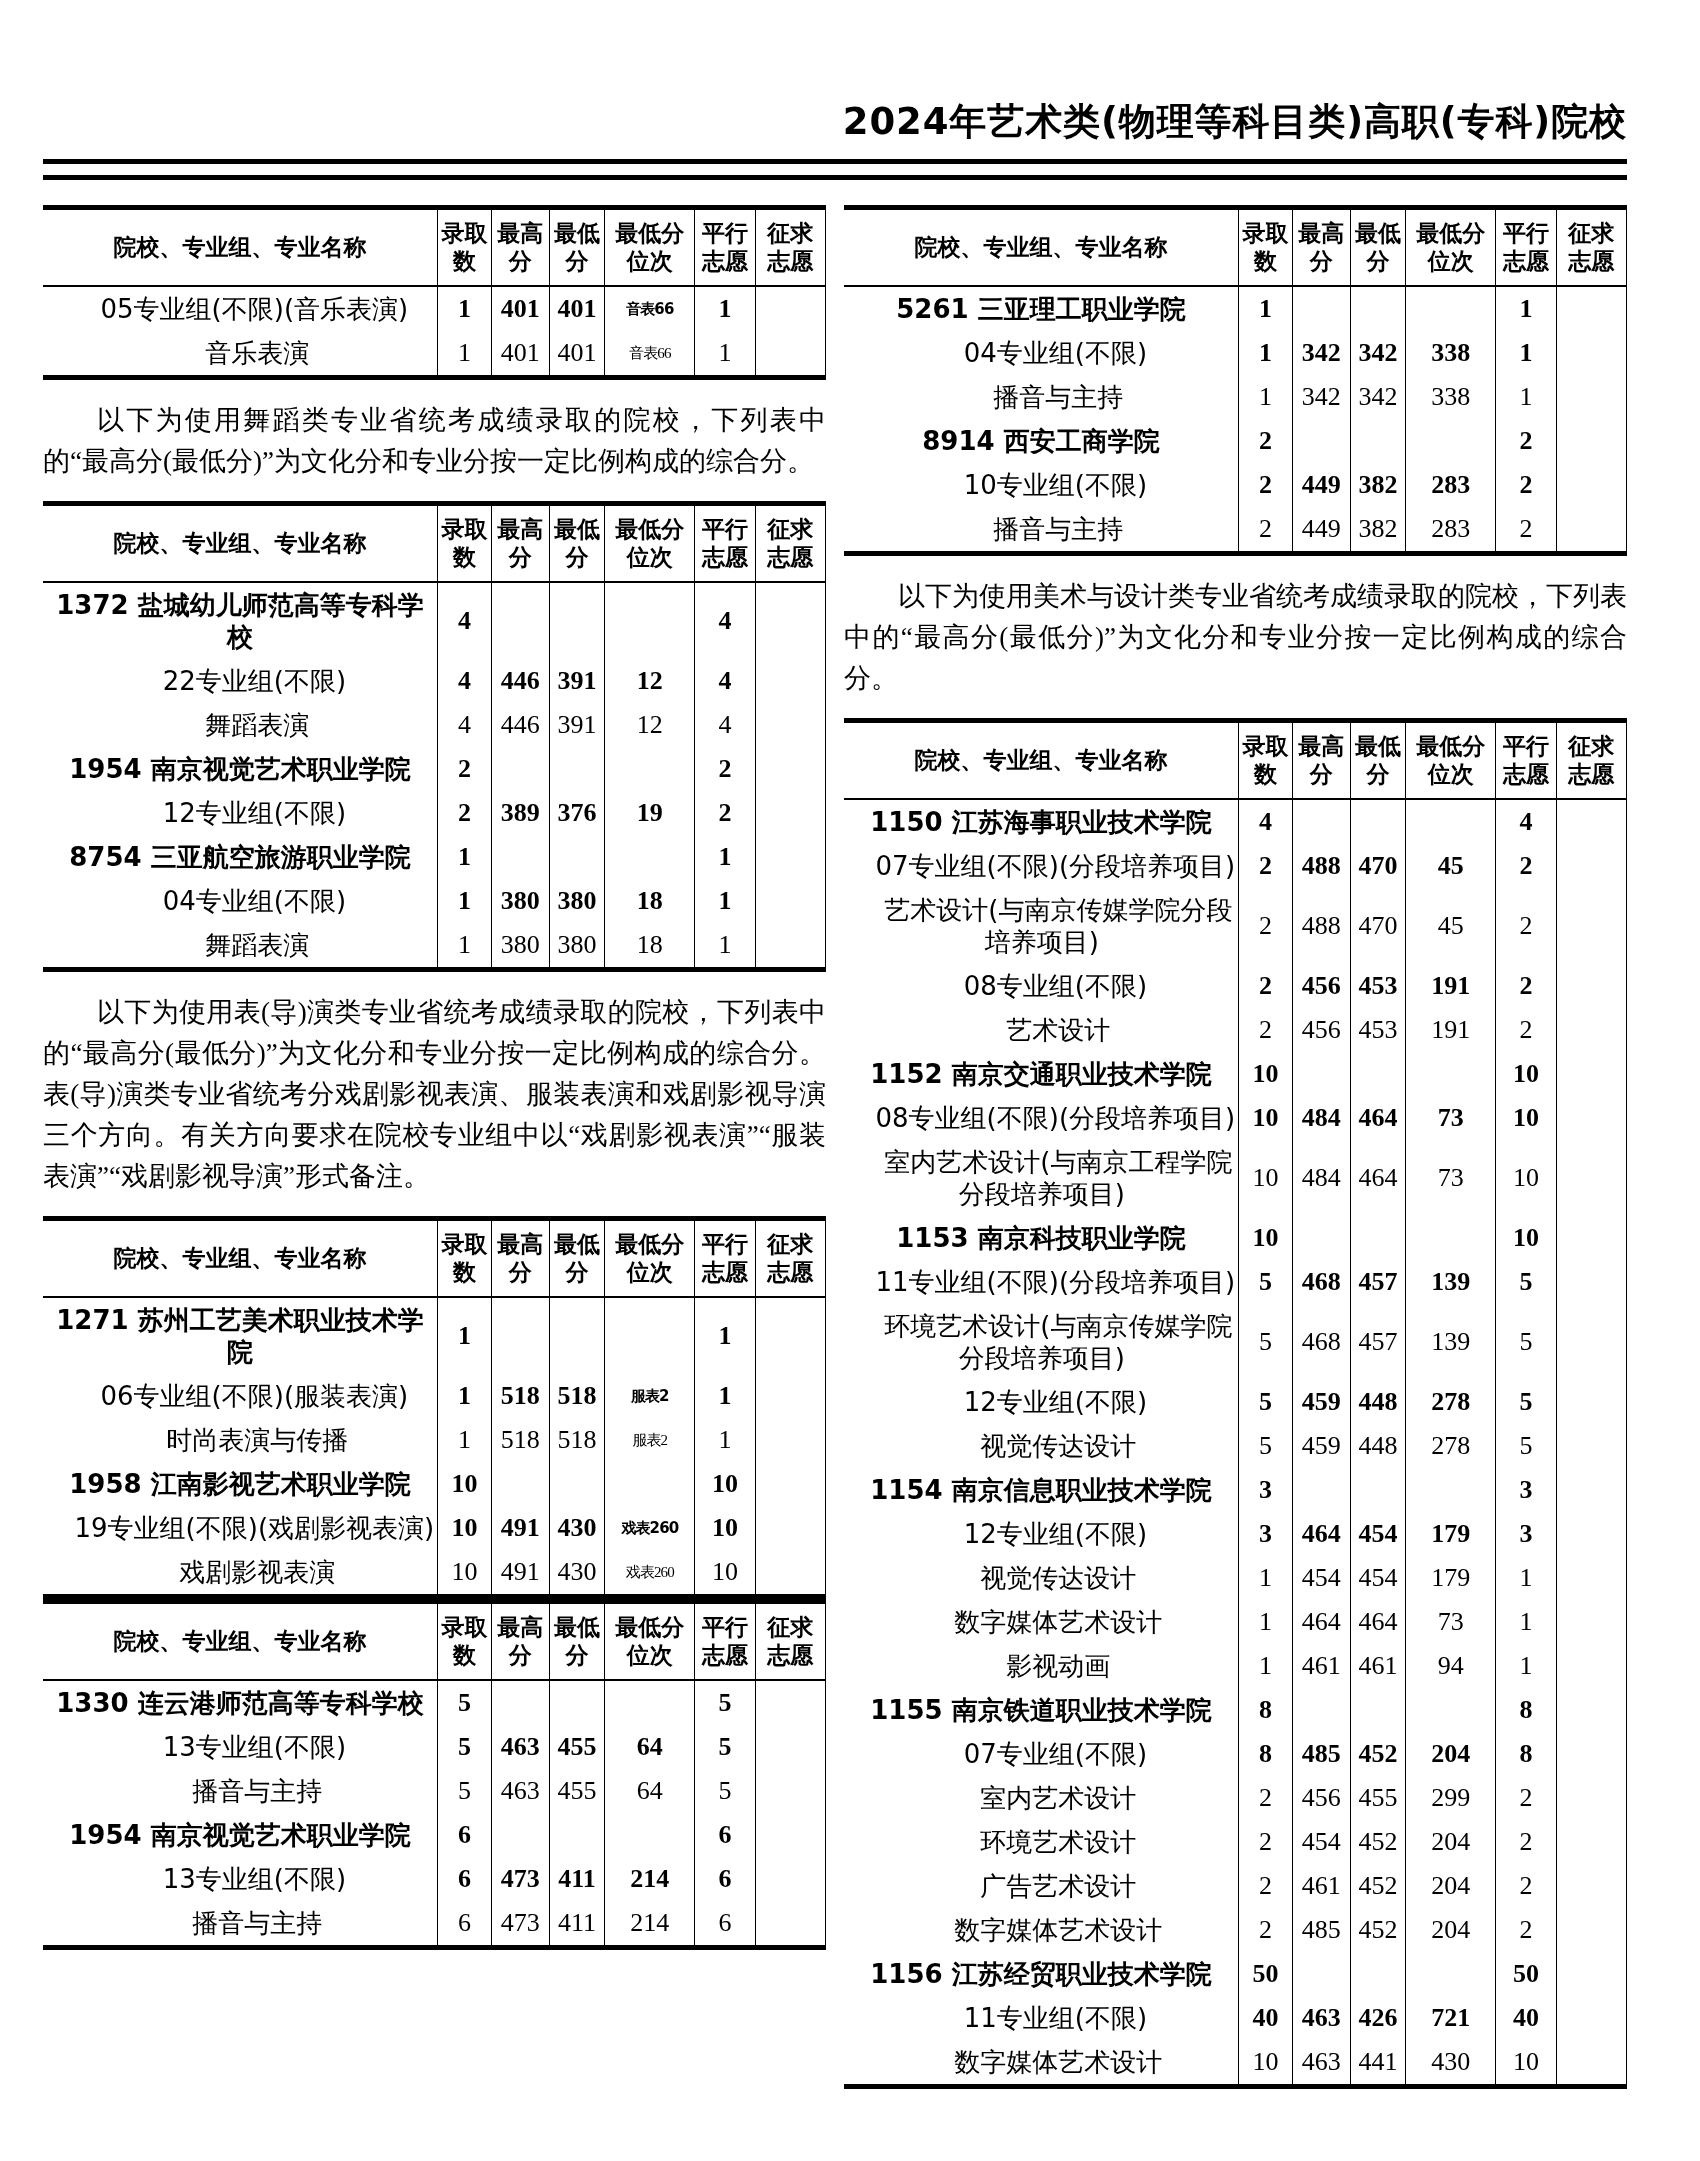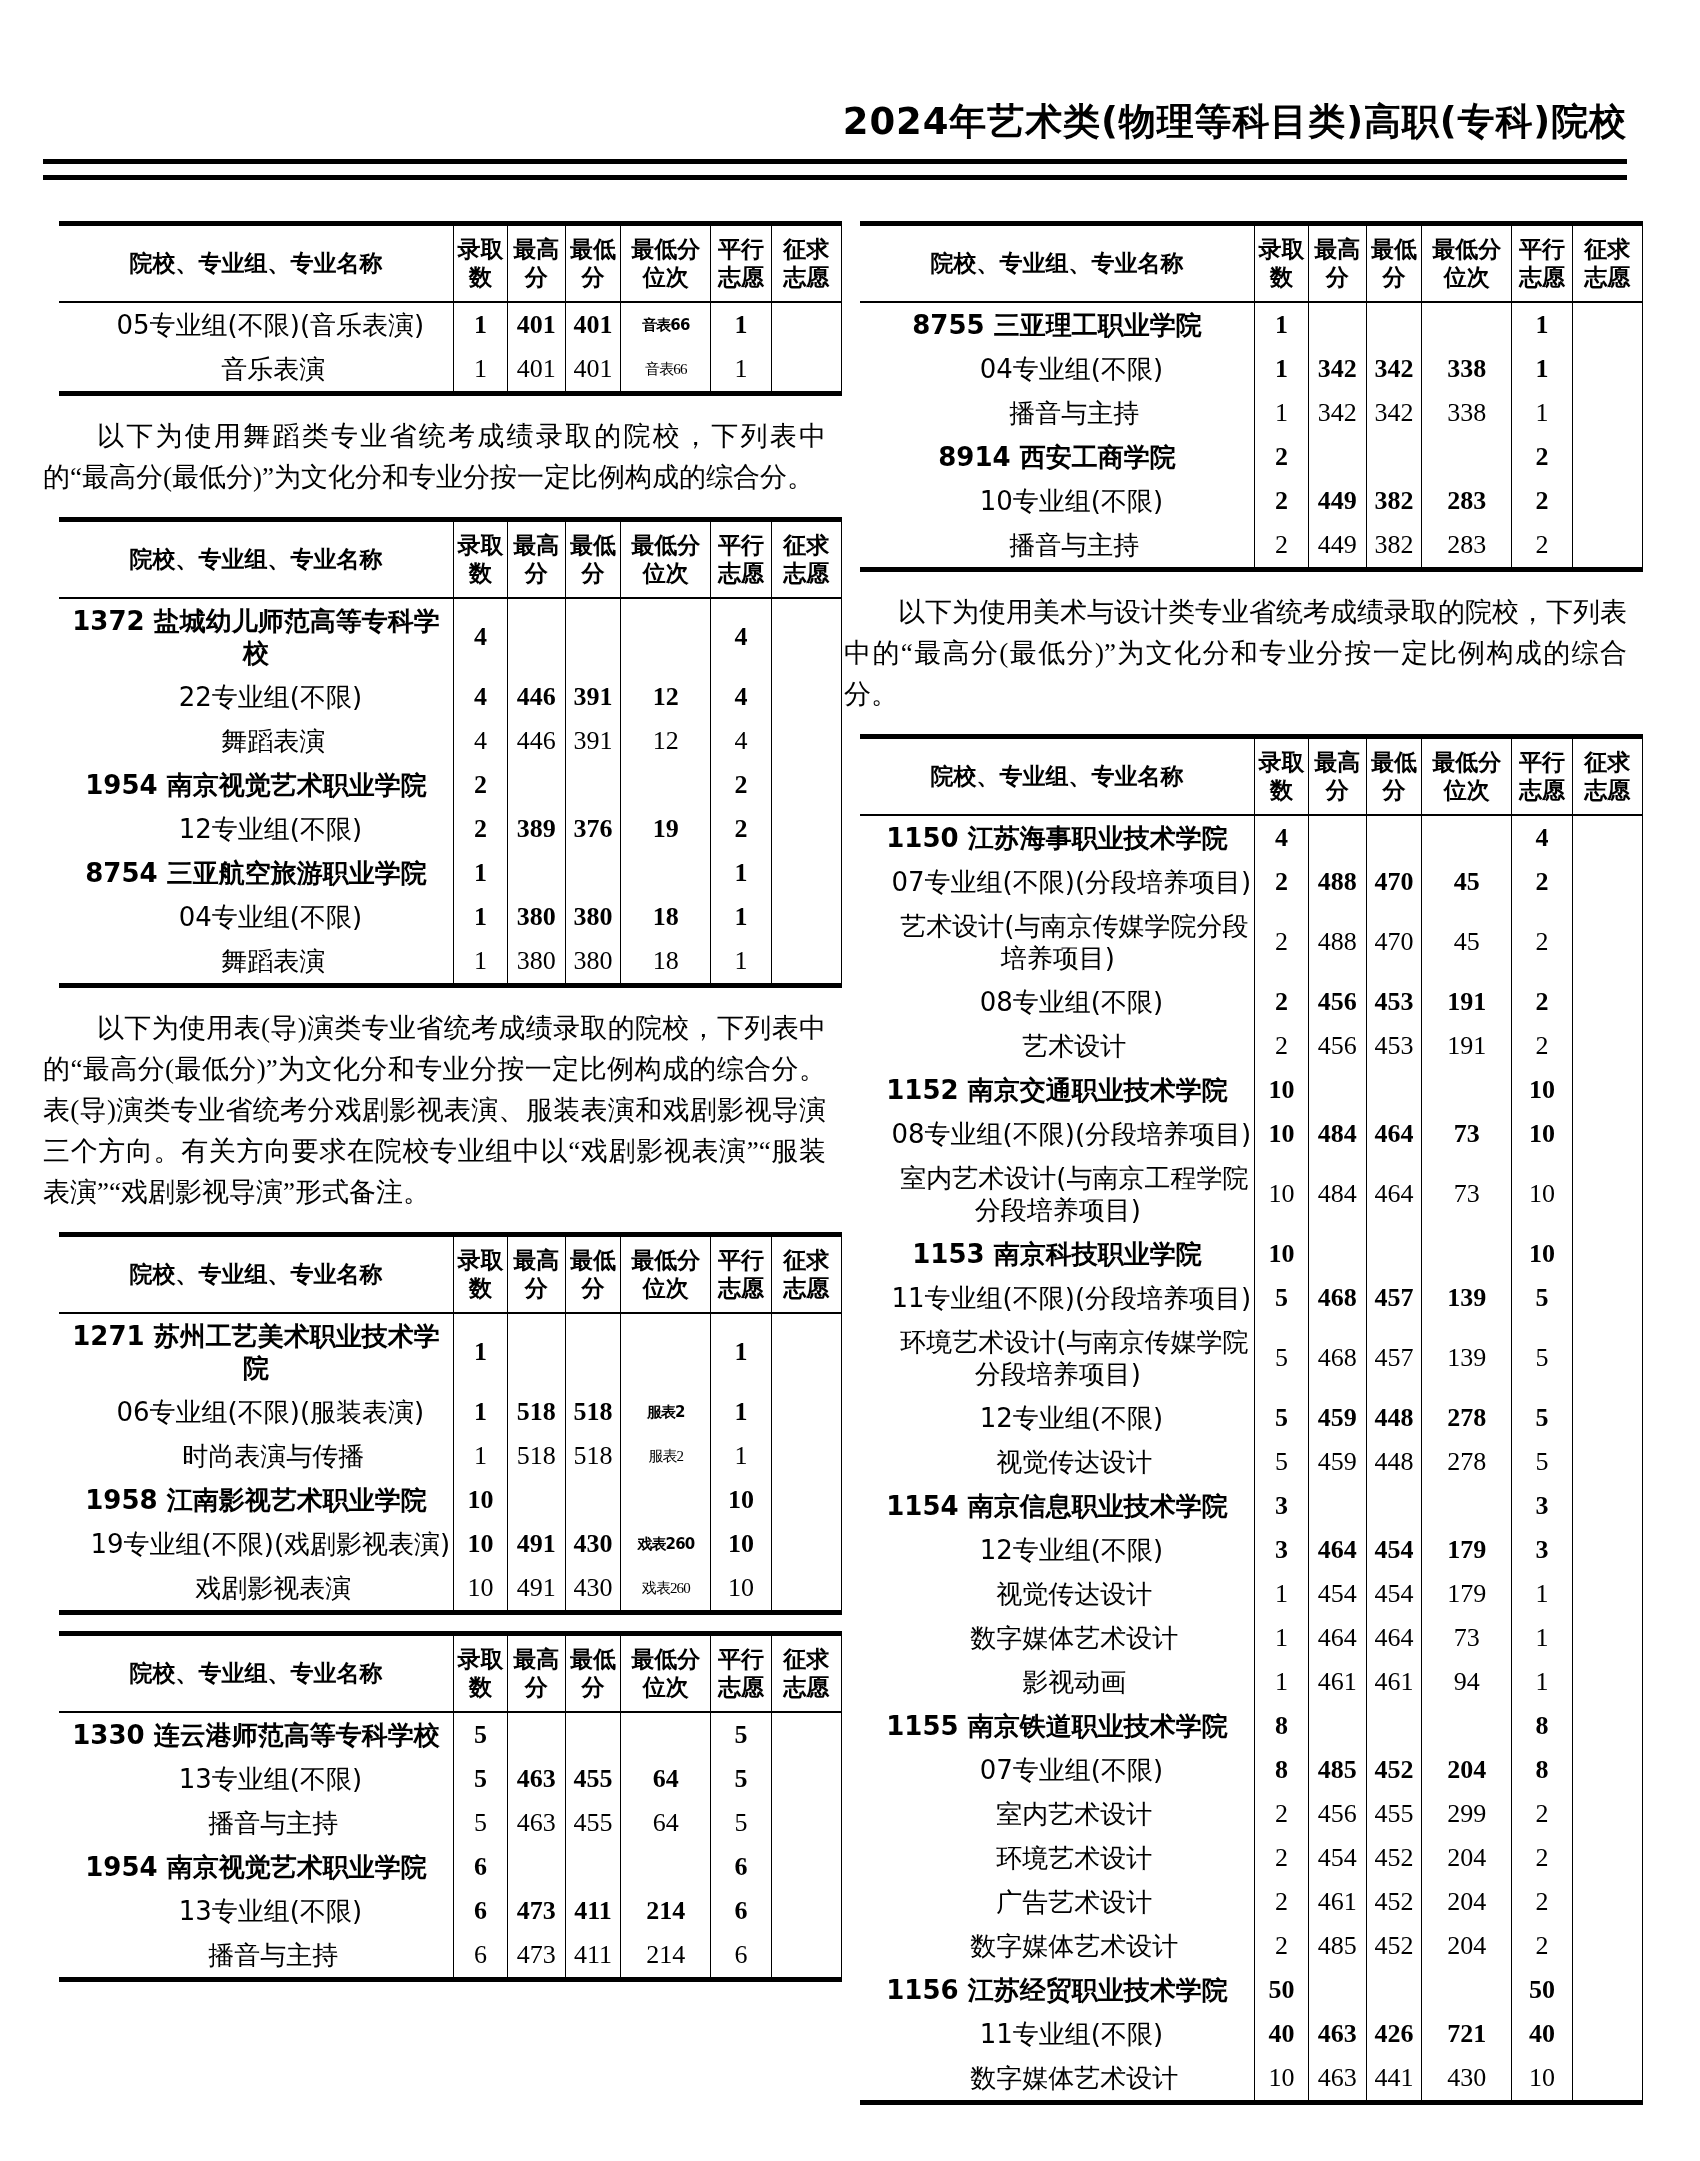--- a/index.html
+++ b/index.html
@@ -4,21 +4,21 @@
 <style>
   html,body{margin:0;padding:0;background:#ffffff;}
   .page{position:relative;width:1700px;height:2545px;background:#fff;color:#000;box-sizing:border-box;overflow:hidden;}
   .inner{box-sizing:border-box;padding:76px 73px 0 43px;}
   .title{text-align:right;font-family:"DejaVu Sans",sans-serif;font-weight:700;font-size:37px;line-height:52px;letter-spacing:0.9px;margin-top:20px;}
   .double-rule{margin-top:11.2px;height:10.4px;border-top:5.2px solid #000;border-bottom:5.2px solid #000;}
   .cols{display:flex;gap:18px;margin-top:25px;align-items:flex-start;}
   .col{width:783px;flex:0 0 auto;}
 
   table.stattable{width:100%;border-collapse:collapse;table-layout:fixed;
-    border-top:5.6px solid #000;border-bottom:5.6px solid #000;margin:16px;}
+    border-top:5.6px solid #000;border-bottom:5.6px solid #000;margin:0;}
   table.stattable th,table.stattable td{border-left:1.3px solid #000;box-sizing:border-box;vertical-align:middle;overflow:hidden;}
   table.stattable th:first-child,table.stattable td:first-child{border-left:none;}
   table.stattable th:last-child,table.stattable td:last-child{border-right:1.3px solid #000;}
   table.stattable thead th{border-bottom:2.6px solid #000;font-family:"DejaVu Sans",sans-serif;font-weight:700;
     font-size:23px;line-height:28px;text-align:center;padding:9.5px 0.9px;}
   table.stattable tbody td{font-family:"Liberation Serif",serif;font-size:26px;line-height:32px;
     text-align:center;padding:6px 1.7px;}
   td.name{text-align:left;word-break:break-all;}
   tr.inst td.name{font-family:"DejaVu Sans",sans-serif;font-weight:700;padding-left:1.7px;text-indent:0;}
   tr.group td.name{font-family:"DejaVu Sans",sans-serif;font-weight:400;padding-left:3.5px;text-indent:27px;}
@@ -448,21 +448,21 @@
                   <div>志愿</div>
                 </th>
                 <th>
                   <div>征求</div>
                   <div>志愿</div>
                 </th>
               </tr>
             </thead>
             <tbody>
               <tr class="inst">
-                <td class="name">8755 三亚理工职业学院</td>
+                <td class="name">5261 三亚理工职业学院</td>
                 <td class="count">1</td>
                 <td class="max"></td>
                 <td class="min"></td>
                 <td class="rank"></td>
                 <td class="parallel">1</td>
                 <td class="seek"></td>
               </tr>
               <tr class="group">
                 <td class="name">04专业组(不限)</td>
                 <td class="count">1</td>

